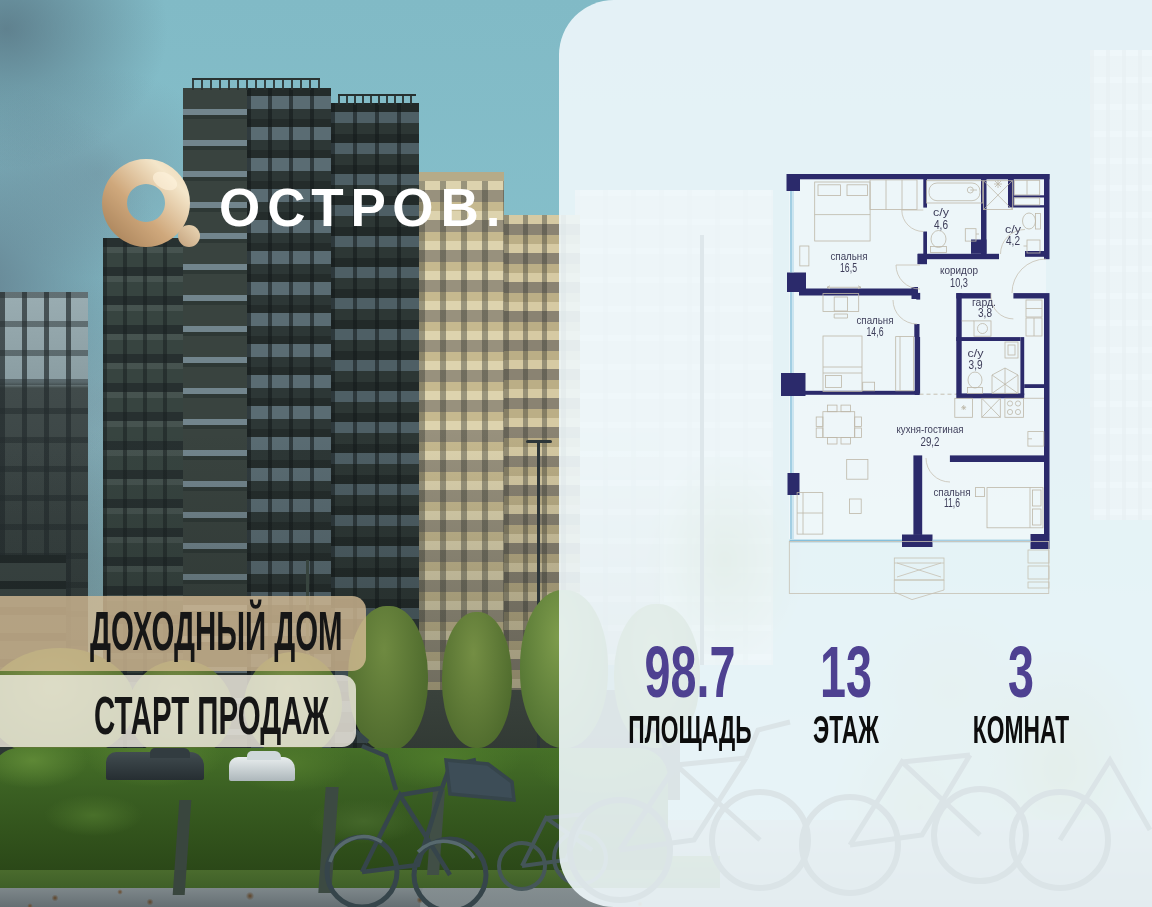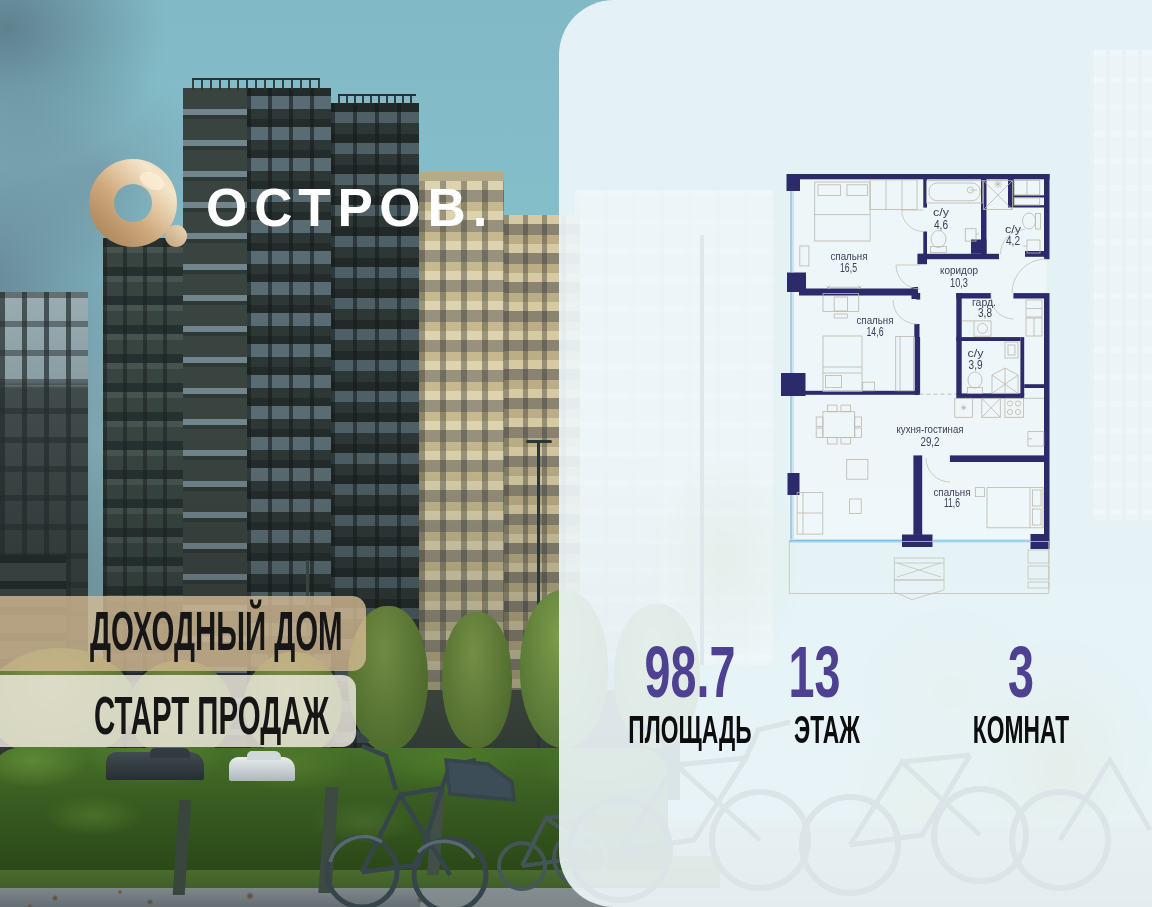--- a/index.html
+++ b/index.html
@@ -414,21 +414,21 @@
 <text class="t" x="975.6" y="368.5" font-size="12.5" textLength="14" lengthAdjust="spacingAndGlyphs">3,9</text>
 
 <text class="t" x="930" y="433" font-size="10.5" textLength="67" lengthAdjust="spacingAndGlyphs">кухня-гостиная</text>
 <text class="t" x="930" y="445.5" font-size="12.5" textLength="19" lengthAdjust="spacingAndGlyphs">29,2</text>
 
 <text class="t" x="952" y="496" font-size="10.5" textLength="37" lengthAdjust="spacingAndGlyphs">спальня</text>
 <text class="t" x="952" y="506.5" font-size="12.5" textLength="16" lengthAdjust="spacingAndGlyphs">11,6</text>
 </svg>
 </div>
 
-<div class="abs" style="left:85px;top:155px;width:420px;height:100px;">
+<div class="abs" style="left:98px;top:155px;width:420px;height:100px;">
 <svg width="420" height="100" viewBox="85 155 420 100">
  <defs>
   <linearGradient id="gold" x1="0" y1="1" x2="1" y2="0">
    <stop offset="0" stop-color="#a07a52"></stop>
    <stop offset="0.42" stop-color="#cfa87c"></stop>
    <stop offset="0.78" stop-color="#f4e6ca"></stop>
    <stop offset="1" stop-color="#ead5b2"></stop>
   </linearGradient>
   <linearGradient id="gold2" x1="0" y1="1" x2="1" y2="0">
    <stop offset="0" stop-color="#c3a17c"></stop>
@@ -448,20 +448,20 @@
 <div class="abs" style="left:0;top:596px;width:366px;height:75px;background:rgba(213,188,149,.8);border-radius:0 14px 14px 0;"></div>
 <div class="abs" style="left:90px;top:606px;width:276px;height:52px;font-weight:bold;font-size:56px;line-height:50px;color:#161616;transform:scaleX(0.525);transform-origin:0 0;white-space:nowrap;">ДОХОДНЫЙ ДОМ</div>
 
 <div class="abs" style="left:0;top:675px;width:356px;height:72px;background:rgba(241,237,226,.82);border-radius:0 14px 14px 0;"></div>
 <div class="abs" style="left:94px;top:690px;width:266px;height:52px;font-weight:bold;font-size:54px;line-height:50px;color:#161616;transform:scaleX(0.545);transform-origin:0 0;white-space:nowrap;">СТАРТ ПРОДАЖ</div>
 
 <div class="abs" style="left:550px;top:637px;width:280px;height:120px;text-align:center;">
   <div style="font-weight:bold;font-size:73px;line-height:70px;color:#4e4191;transform:scaleX(0.64);">98.7</div>
   <div style="font-weight:bold;font-size:38px;line-height:46px;color:#0d0d0d;transform:scaleX(0.60);">ПЛОЩАДЬ</div>
 </div>
-<div class="abs" style="left:738px;top:637px;width:280px;height:120px;">
+<div class="abs" style="left:706px;top:637px;width:280px;height:120px;text-align:center;">
   <div style="font-weight:bold;font-size:73px;line-height:70px;color:#4e4191;transform:scaleX(0.64);">13</div>
   <div style="font-weight:bold;font-size:38px;line-height:46px;color:#0d0d0d;transform:scaleX(0.60);">ЭТАЖ</div>
 </div>
 <div class="abs" style="left:881px;top:637px;width:280px;height:120px;text-align:center;">
   <div style="font-weight:bold;font-size:73px;line-height:70px;color:#4e4191;transform:scaleX(0.64);">3</div>
   <div style="font-weight:bold;font-size:38px;line-height:46px;color:#0d0d0d;transform:scaleX(0.60);">КОМНАТ</div>
 </div>
 
 </body></html>

